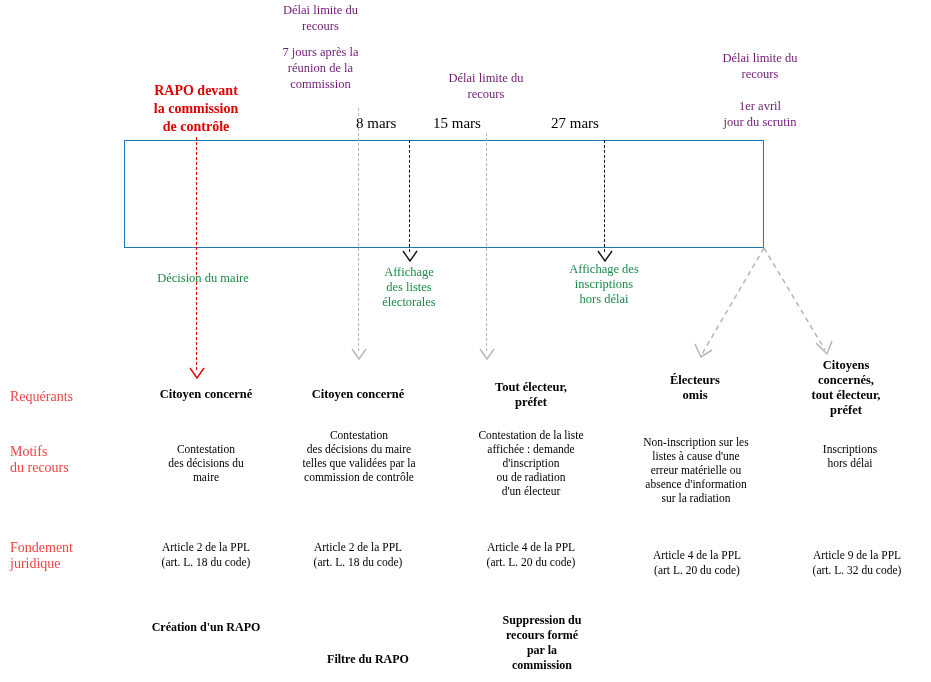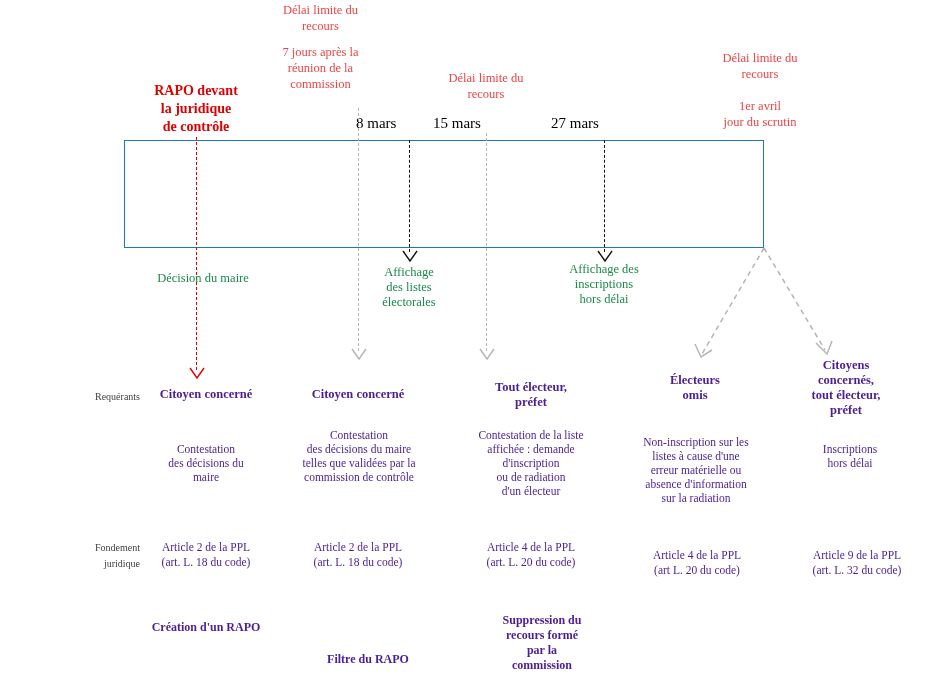--- a/index.html
+++ b/index.html
@@ -12,21 +12,21 @@
     width: 931px;
     height: 682px;
     background: #ffffff;
     font-family: "Liberation Serif", "DejaVu Serif", serif;
     overflow: hidden;
   }
   .abs { position: absolute; }
 
   
   .hdr-gray {
-    color: #ef4444;
+    color: #701a75;
     font-size: 12.5px;
     line-height: 16px;
     text-align: center;
   }
   .hdr-red {
     color: #e00000;
     font-weight: bold;
     font-size: 14px;
     line-height: 18px;
     text-align: center;
@@ -58,29 +58,29 @@
   
   .green-note {
     color: #1a8a4a;
     font-size: 12.5px;
     line-height: 15px;
     text-align: center;
   }
 
   
   .row-label {
-    color: #404040;
-    font-size: 10px;
+    color: #ef4444;
+    font-size: 14px;
     line-height: 16px;
-    text-align: right;
+    text-align: left;
   }
 
   
   .cell {
-    color: #4c1d95;
+    color: #000000;
     text-align: center;
   }
   .cell.requerants {
     font-weight: bold;
     font-size: 12.5px;
     line-height: 15px;
   }
   .cell.motifs {
     font-size: 11.5px;
     line-height: 14px;
@@ -101,21 +101,21 @@
 
 <div id="page">
 
   <div class="abs hdr-gray" style="left: 253px; top: 2px; width: 135px; white-space: pre-line;">Délai limite du
 recours</div>
   <div class="abs hdr-gray" style="left: 253px; top: 44px; width: 135px; white-space: pre-line;">7 jours après la
 réunion de la
 commission</div>
 
   <div class="abs hdr-red" style="left: 137px; top: 82px; width: 118px; white-space: pre-line;">RAPO devant
-la juridique
+la commission
 de contrôle</div>
 
   <div class="abs hdr-gray" style="left: 422px; top: 70px; width: 128px; white-space: pre-line;">Délai limite du
 recours</div>
 
   <div class="abs hdr-gray" style="left: 693px; top: 50px; width: 134px; white-space: pre-line;">Délai limite du
 recours</div>
   <div class="abs hdr-gray" style="left: 693px; top: 98px; width: 134px; white-space: pre-line;">1er avril
 jour du scrutin</div>
 
@@ -164,20 +164,22 @@
 
   <div class="abs green-note" style="left:133px; top:271px; width:140px;">Décision du maire</div>
   <div class="abs green-note" style="left: 354px; top: 265px; width: 110px; white-space: pre-line;">Affichage
 des listes
 électorales</div>
   <div class="abs green-note" style="left: 545px; top: 262px; width: 118px; white-space: pre-line;">Affichage des
 inscriptions
 hors délai</div>
 
   <div class="abs row-label" style="left:10px; top:389px; width:130px;">Requérants</div>
+  <div class="abs row-label" style="left: 10px; top: 444px; width: 130px; white-space: pre-line;">Motifs
+du recours</div>
   <div class="abs row-label" style="left: 10px; top: 540px; width: 130px; white-space: pre-line;">Fondement
 juridique</div>
 
   <div class="abs cell requerants" style="left:141px; top:387px; width:130px;">Citoyen concerné</div>
   <div class="abs cell motifs" style="left: 136px; top: 442px; width: 140px; white-space: pre-line;">Contestation
 des décisions du
 maire</div>
   <div class="abs cell fondement" style="left: 136px; top: 540px; width: 140px; white-space: pre-line;">Article 2 de la PPL
 (art. L. 18 du code)</div>
   <div class="abs cell modif" style="left:131px; top:620px; width:150px;">Création d'un RAPO</div>

